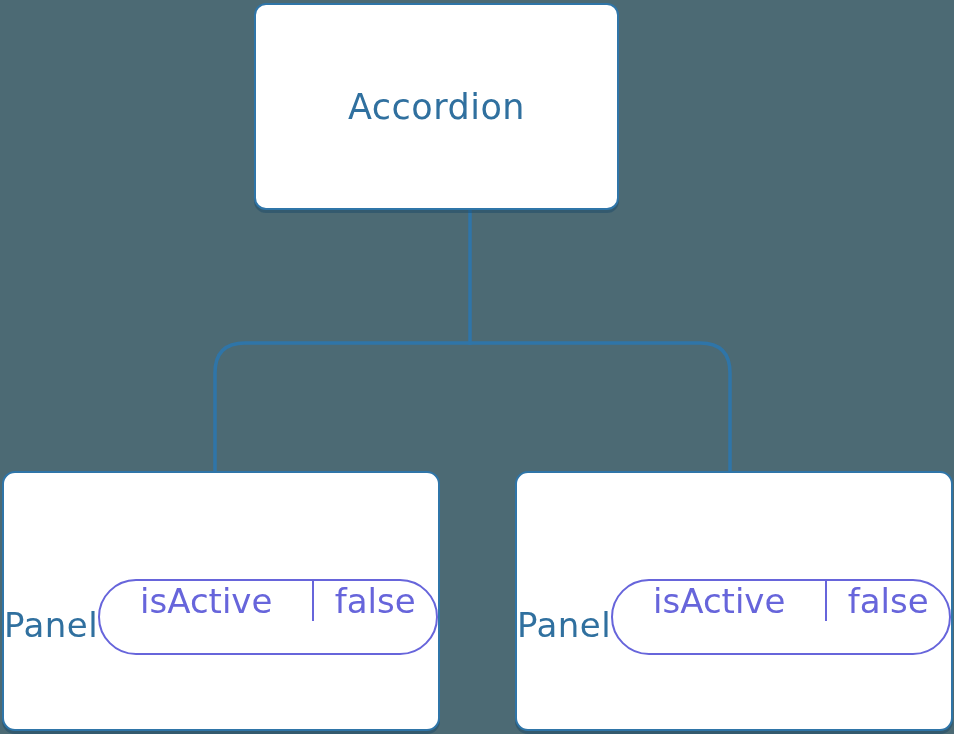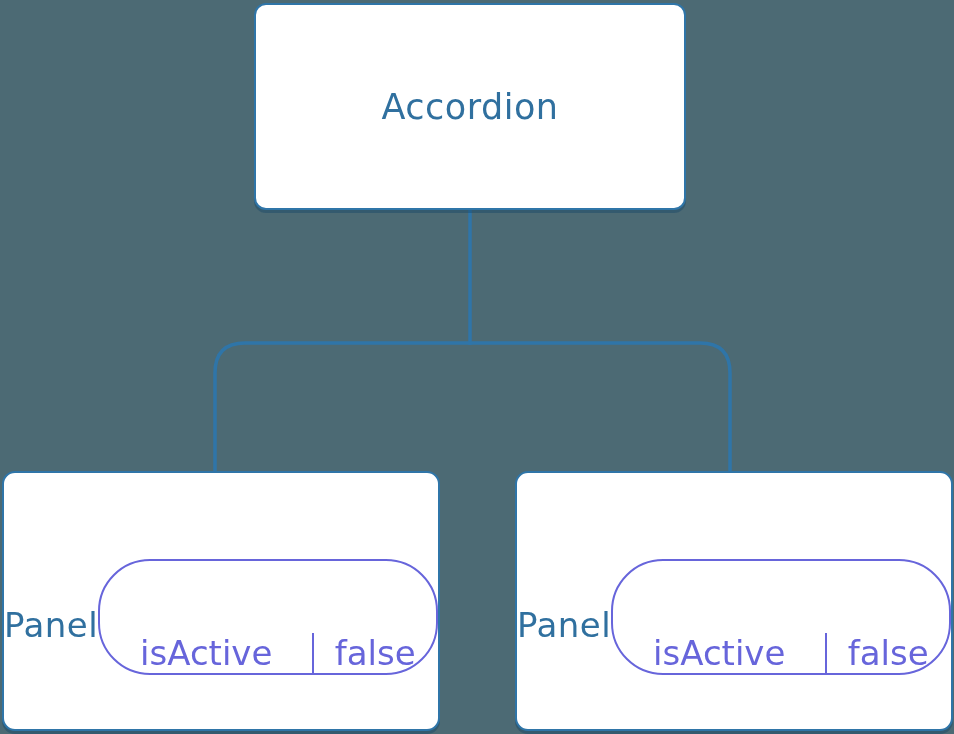--- a/index.html
+++ b/index.html
@@ -31,21 +31,21 @@
   .node {
     position: absolute;
     background: var(--node-fill, #FFFFFF);
     border: 2.5px solid var(--node-border, #2F75A8);
     box-shadow: 0 3px 0 rgba(24, 70, 104, 0.45);
     box-sizing: border-box;
   }
   .node-root {
     left: 254px;
     top: 3px;
-    width: 432px;
+    width: 365px;
     height: 207px;
     border-radius: 12px;
     display: flex;
     align-items: center;
     justify-content: center;
   }
   .node-label {
     color: var(--node-label, #30709F);
     font-size: 35px;
     font-weight: 500;
@@ -66,26 +66,26 @@
     margin-top: 47px;
     color: var(--node-label, #30709F);
     font-size: 34px;
     font-weight: 500;
     line-height: 36px;
     letter-spacing: 0.5px;
   }
   .state-pill {
     margin-top: 32px;
     width: 370px;
-    height: 116px;
+    height: 76px;
     box-sizing: border-box;
     border: 2px solid var(--state-pill, #6765DB);
     border-radius: 52px;
     display: flex;
-    align-items: flex-end;
+    align-items: flex-start;
     color: var(--state-pill, #6765DB);
     font-size: 34px;
   }
   .state-key {
     flex: 0 0 212px;
     border-right: 2px solid var(--state-pill, #6765DB);
     display: flex;
     align-items: center;
     justify-content: center;
   }

